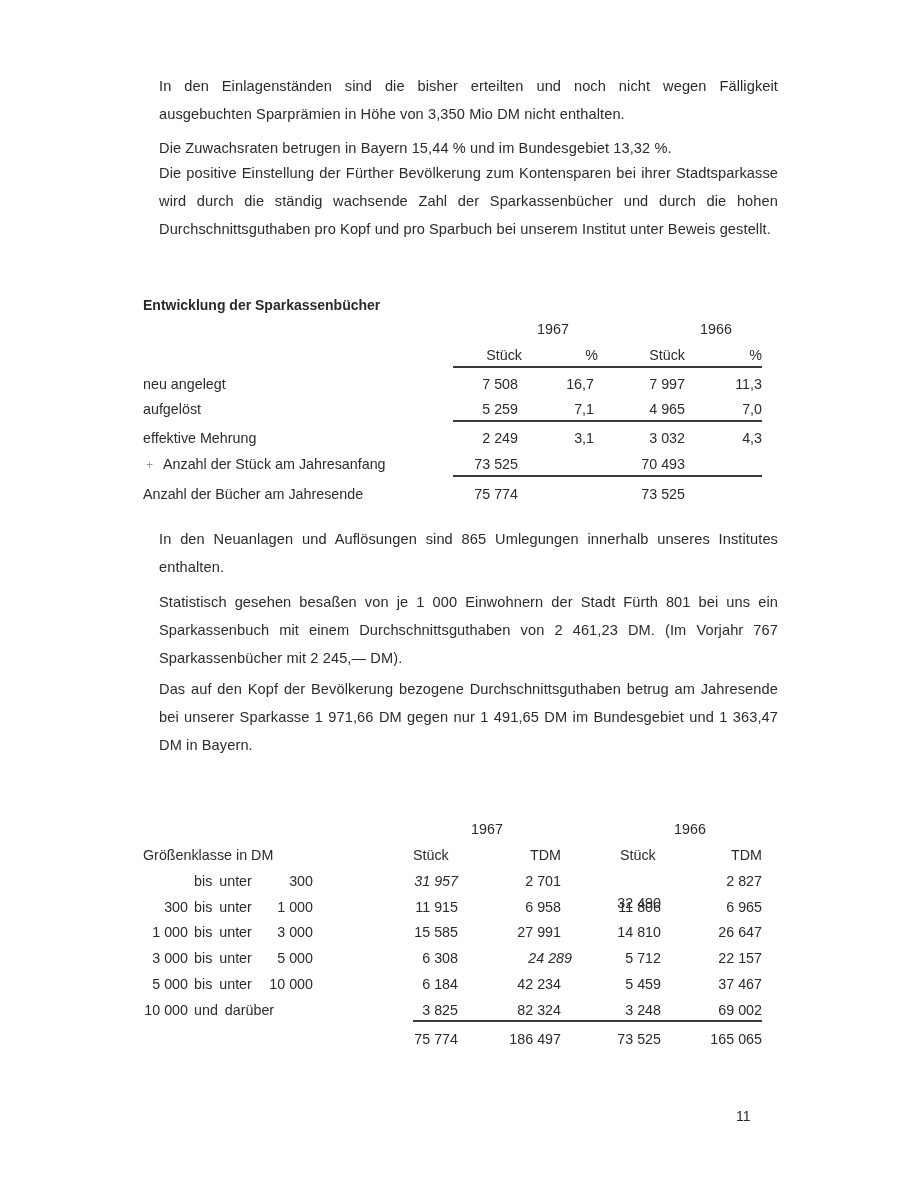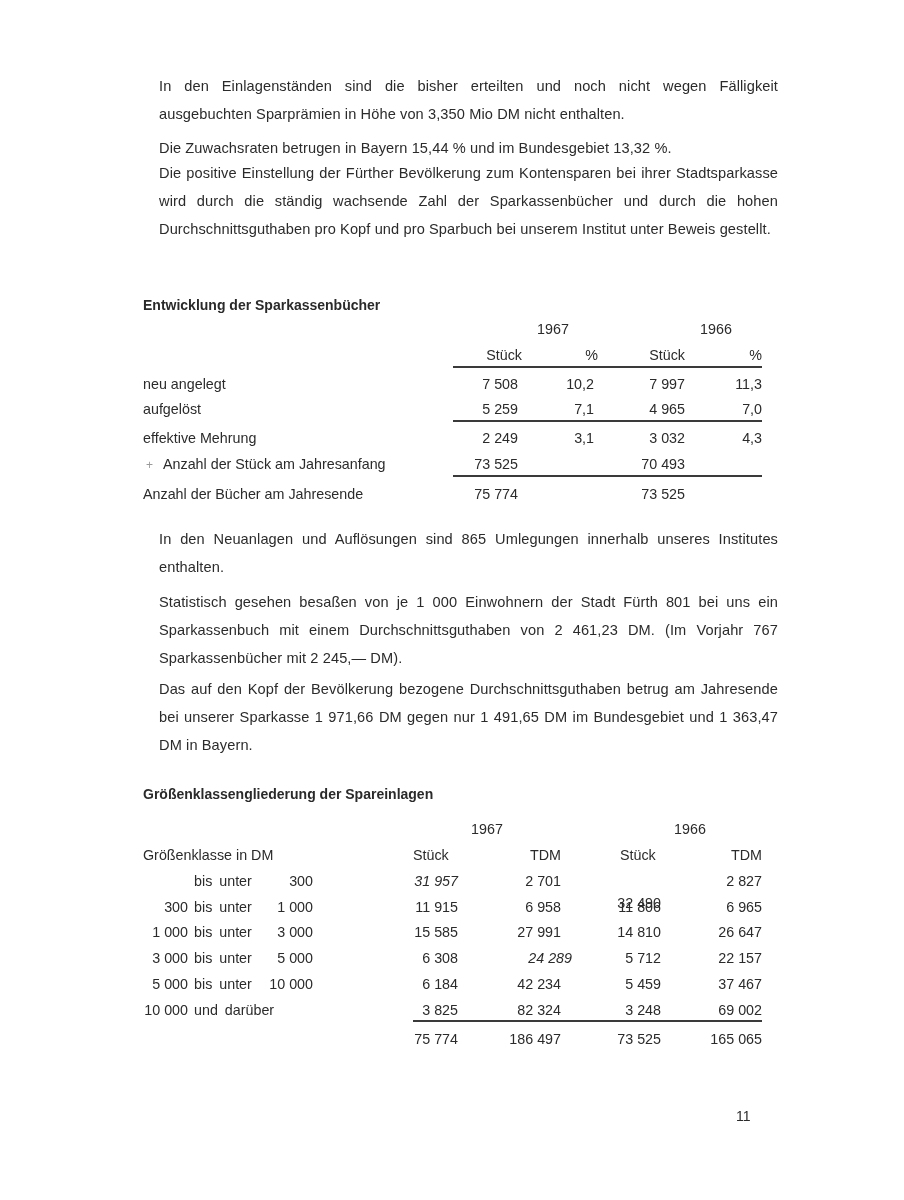--- a/index.html
+++ b/index.html
@@ -42,21 +42,21 @@
   <div class="cell c" style="left:676px;width:80px;top:320px;">1966</div>
 
   <div class="cell r" style="left:442px;width:80px;top:346px;">Stück</div>
   <div class="cell r" style="left:538px;width:60px;top:346px;">%</div>
   <div class="cell r" style="left:605px;width:80px;top:346px;">Stück</div>
   <div class="cell r" style="left:702px;width:60px;top:346px;">%</div>
   <div class="rule" style="left:453px;width:309px;top:366px;"></div>
 
   <div class="cell" style="left:143px;top:375px;">neu angelegt</div>
   <div class="cell r" style="left:442px;width:76px;top:375px;">7 508</div>
-  <div class="cell r" style="left:528px;width:66px;top:375px;">10,2</div>
+  <div class="cell r" style="left:528px;width:66px;top:375px;">16,7</div>
   <div class="cell r" style="left:605px;width:80px;top:375px;">7 997</div>
   <div class="cell r" style="left:692px;width:70px;top:375px;">11,3</div>
 
   <div class="cell" style="left:143px;top:400px;">aufgelöst</div>
   <div class="cell r" style="left:442px;width:76px;top:400px;">5 259</div>
   <div class="cell r" style="left:528px;width:66px;top:400px;">7,1</div>
   <div class="cell r" style="left:605px;width:80px;top:400px;">4 965</div>
   <div class="cell r" style="left:692px;width:70px;top:400px;">7,0</div>
   <div class="rule" style="left:453px;width:309px;top:420px;"></div>
 
@@ -72,21 +72,20 @@
   <div class="rule" style="left:453px;width:309px;top:475px;"></div>
 
   <div class="cell" style="left:143px;top:485px;">Anzahl der Bücher am Jahresende</div>
   <div class="cell r" style="left:442px;width:76px;top:485px;">75 774</div>
   <div class="cell r" style="left:605px;width:80px;top:485px;">73 525</div>
 
   <div class="para last-line-left" style="top:525px;">In den Neuanlagen und Auflösungen sind 865 Umlegungen innerhalb unseres Institutes enthalten.</div>
   <div class="para last-line-left" style="top:588px;">Statistisch gesehen besaßen von je 1 000 Einwohnern der Stadt Fürth 801 bei uns ein Sparkassenbuch mit einem Durchschnittsguthaben von 2 461,23 DM. (Im Vorjahr 767 Sparkassenbücher mit 2 245,— DM).</div>
   <div class="para last-line-left" style="top:675px;">Das auf den Kopf der Bevölkerung bezogene Durchschnittsguthaben betrug am Jahresende bei unserer Sparkasse 1 971,66 DM gegen nur 1 491,65 DM im Bundesgebiet und 1 363,47 DM in Bayern.</div>
 
-  <div class="heading" style="top:786px;">Größenklassengliederung der Spareinlagen</div>
 
   <div class="cell c" style="left:447px;width:80px;top:820px;">1967</div>
   <div class="cell c" style="left:650px;width:80px;top:820px;">1966</div>
 
   <div class="cell" style="left:143px;top:846px;">Größenklasse in DM</div>
   <div class="cell" style="left:413px;top:846px;">Stück</div>
   <div class="cell r" style="left:491px;width:70px;top:846px;">TDM</div>
   <div class="cell" style="left:620px;top:846px;">Stück</div>
   <div class="cell r" style="left:692px;width:70px;top:846px;">TDM</div>
 

